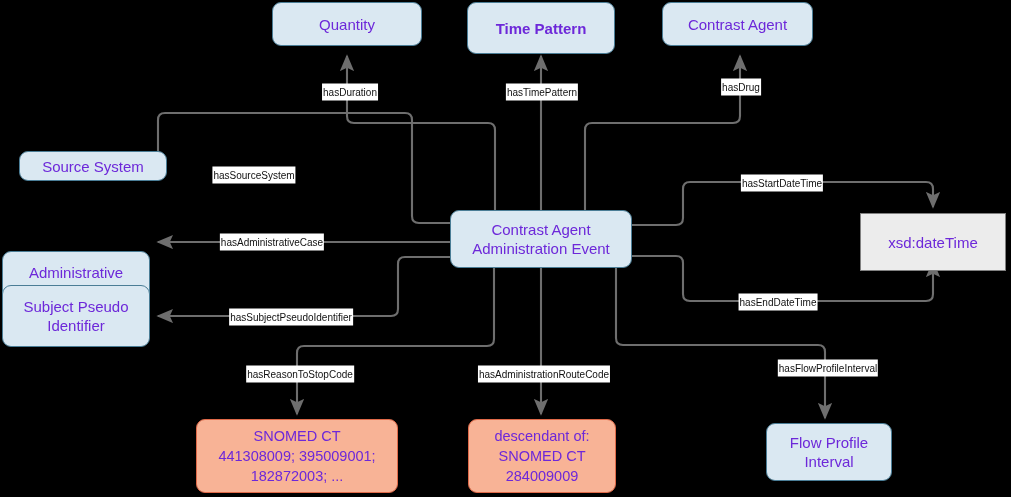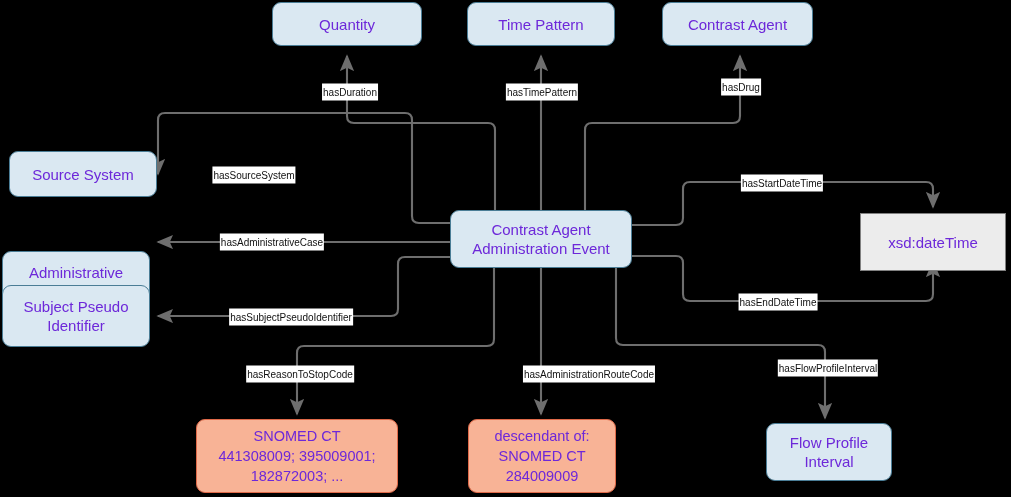--- a/index.html
+++ b/index.html
@@ -95,29 +95,29 @@
       <path d="M541,268 L541,414" marker-end="url(#arrow)"></path>
 
       <path d="M616,268 L616,338 Q616,345 623,345 L818,345 Q825,345 825,352 L825,418" marker-end="url(#arrow)"></path>
     </g>
   </svg>
 
   <div class="node rounded" style="left:272px; top:2px; width:150px; height:44px;">
     <span class="txt">Quantity</span>
   </div>
 
-  <div class="node rounded" style="left:467px; top:2px; width:148px; height:44px;">
+  <div class="node rounded" style="left:467px; top:2px; width:148px; height:52px;font-weight:bold;">
     <span class="txt">Time Pattern</span>
   </div>
 
   <div class="node rounded" style="left:662px; top:2px; width:151px; height:44px;">
     <span class="txt">Contrast Agent</span>
   </div>
 
-  <div class="node rounded" style="left:9px; top:151px; width:148px; height:46px;">
+  <div class="node rounded" style="left:19px; top:151px; width:148px; height:30px;">
     <span class="txt">Source System</span>
   </div>
 
   <div class="node rounded" style="left:2px; top:211px; width:148px; height:62px;margin-top:40px;">
     <span class="txt">Administrative
 Case</span>
   </div>
 
   <div class="node rounded" style="left:2px; top:285px; width:148px; height:62px;">
     <span class="txt">Subject Pseudo
@@ -161,17 +161,17 @@
   <div class="edge-label" style="left:272px; top:242px;">hasAdministrativeCase</div>
 
   <div class="edge-label" style="left:291px; top:317px;">hasSubjectPseudoIdentifier</div>
 
   <div class="edge-label" style="left:782px; top:183px;">hasStartDateTime</div>
 
   <div class="edge-label" style="left:778px; top:302px;">hasEndDateTime</div>
 
   <div class="edge-label" style="left:300px; top:374px;">hasReasonToStopCode</div>
 
-  <div class="edge-label" style="left:544px; top:374px;margin-left:45px;">hasAdministrationRouteCode</div>
+  <div class="edge-label" style="left:544px; top:374px;">hasAdministrationRouteCode</div>
 
   <div class="edge-label" style="left:828px; top:368px;">hasFlowProfileInterval</div>
 
 </div>
 
 </body></html>

